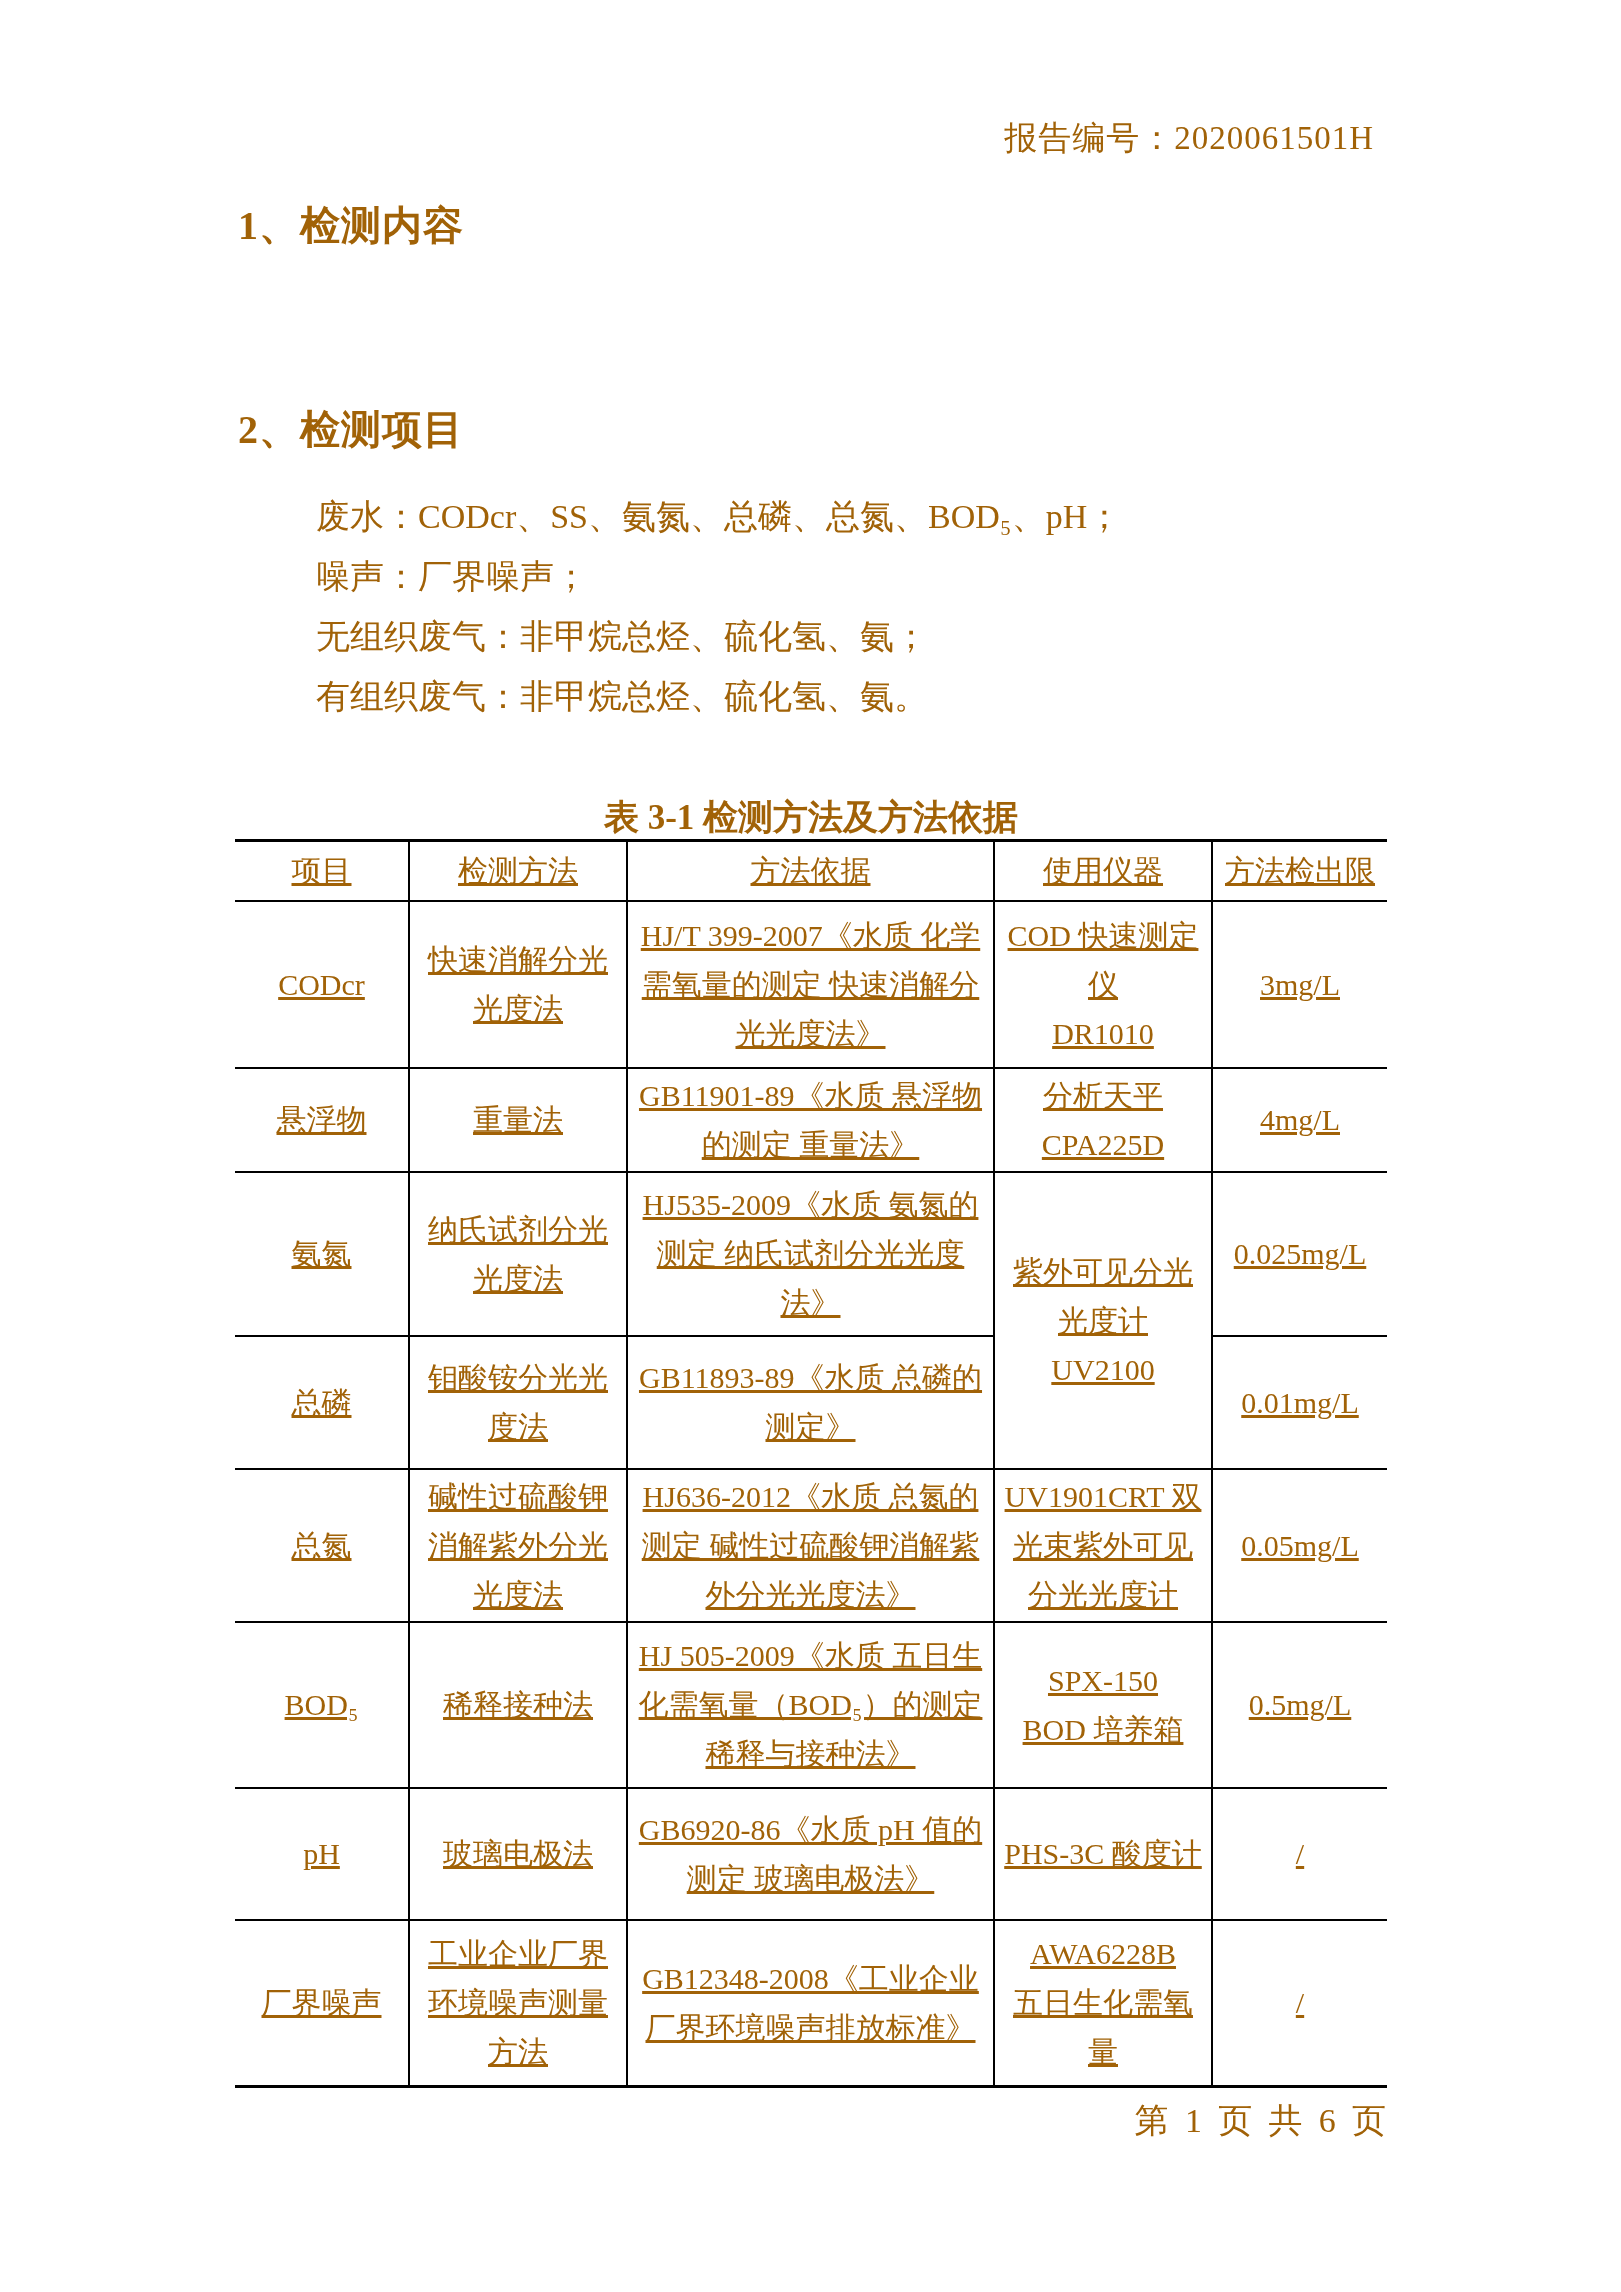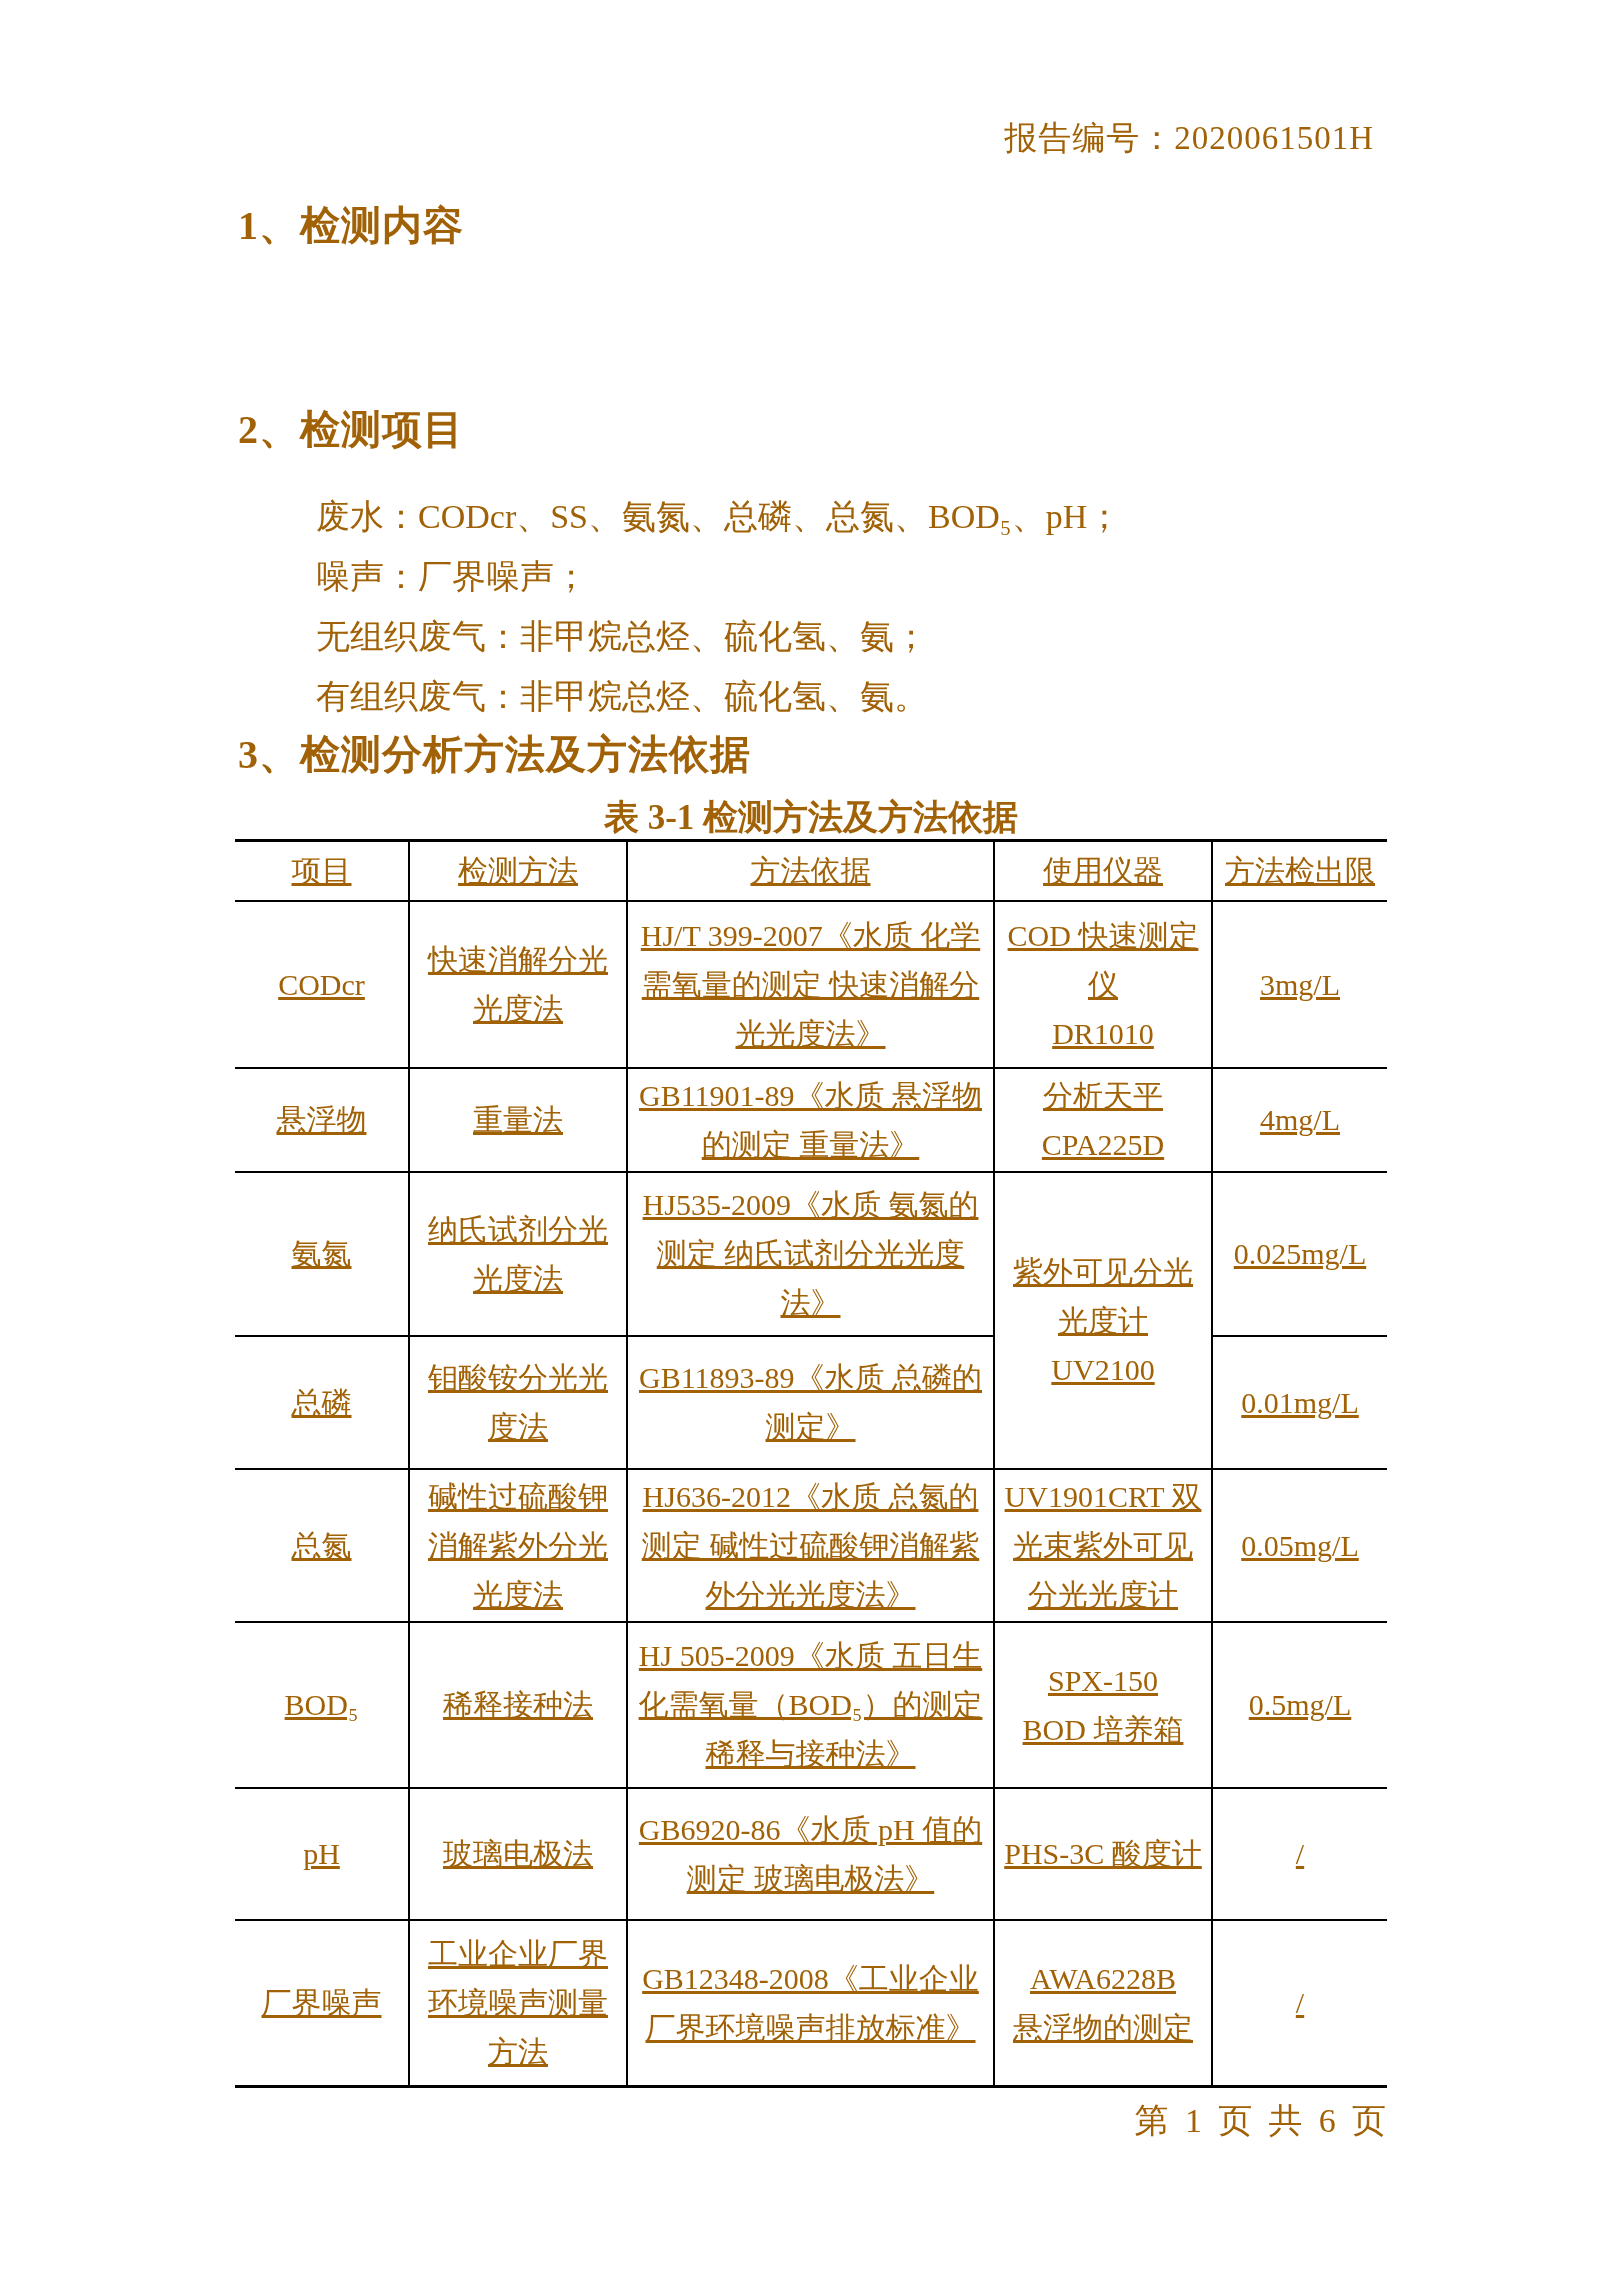--- a/index.html
+++ b/index.html
@@ -123,21 +123,20 @@
   <div class="sec-title s1-title">1、检测内容</div>
 
   <div class="sec-title s2-title">2、检测项目</div>
   <ul class="s2-list">
     <li>废水：CODcr、SS、氨氮、总磷、总氮、BOD₅、pH；</li>
     <li>噪声：厂界噪声；</li>
     <li>无组织废气：非甲烷总烃、硫化氢、氨；</li>
     <li>有组织废气：非甲烷总烃、硫化氢、氨。</li>
   </ul>
 
-  <div class="sec-title s3-title">3、检测分析方法及方法依据</div>
   <div class="table-caption">表 3-1  检测方法及方法依据</div>
 
   <table class="methods">
     <colgroup>
       <col style="width:174px">
       <col style="width:218px">
       <col style="width:367px">
       <col style="width:218px">
       <col style="width:175px">
     </colgroup>
@@ -200,21 +199,21 @@
         <td>玻璃电极法</td>
         <td>GB6920-86《水质 pH 值的测定 玻璃电极法》</td>
         <td class="instrument">PHS-3C 酸度计</td>
         <td>/</td>
       </tr>
       <tr style="height:167px">
         <td>厂界噪声</td>
         <td>工业企业厂界环境噪声测量方法</td>
         <td>GB12348-2008《工业企业厂界环境噪声排放标准》</td>
         <td class="instrument">AWA6228B
-悬浮物的测定</td>
+五日生化需氧量</td>
         <td>/</td>
       </tr>
     </tbody>
   </table>
 
   <div class="footer-page">第 1 页 共 6 页</div>
 
 </div>
 
 

